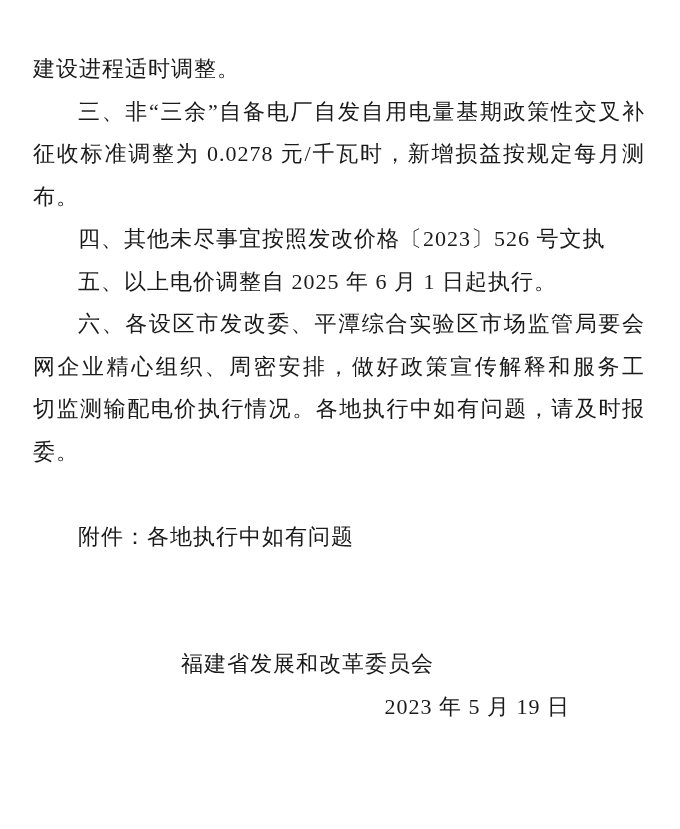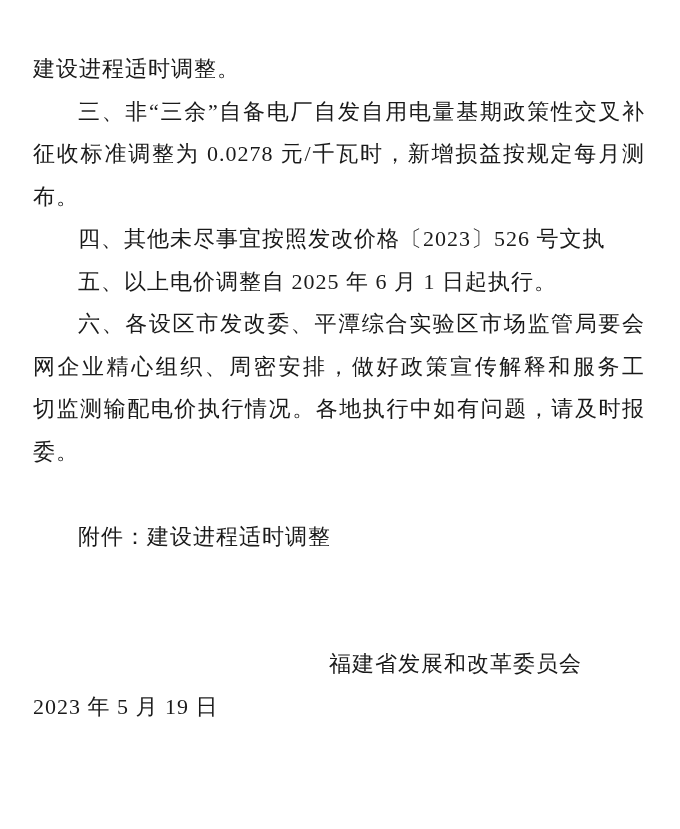--- a/index.html
+++ b/index.html
@@ -29,25 +29,26 @@
     text-align: justify;
     text-align-last: justify;
   }
   .indent {
     text-indent: 45px;
   }
   .gap {
     height: 42.5px;
   }
   .sig-org {
-    text-align: right;
+    text-align: center;
     padding-right: 63px;
     font-family: Liberation Serif, serif;
   }
   .sig-date {
+    text-align: right;
     padding-right: 75px;
   }
   .note {
     padding-left: 28px;
   }
 </style>
 </head>
 <body>
 
 <div class="doc">
@@ -58,21 +59,21 @@
   <div class="line">布。</div>
   <div class="line indent">四、其他未尽事宜按照发改价格〔2023〕526 号文执行。</div>
   <div class="line indent">五、以上电价调整自 2025 年 6 月 1 日起执行。</div>
   <div class="line indent justify">六、各设区市发改委、平潭综合实验区市场监管局要会同电</div>
   <div class="line justify">网企业精心组织、周密安排，做好政策宣传解释和服务工作，密</div>
   <div class="line justify">切监测输配电价执行情况。各地执行中如有问题，请及时报告我</div>
   <div class="line">委。</div>
 
   <div class="gap"></div>
 
-  <div class="line indent">附件：建设进程适时调整</div>
+  <div class="line indent">附件：各地执行中如有问题</div>
 
   <div class="gap"></div>
   <div class="gap"></div>
 
   <div class="line sig-org">福建省发展和改革委员会</div>
   <div class="line sig-date">2023 年 5 月 19 日</div>
 
 
 </div>
 

